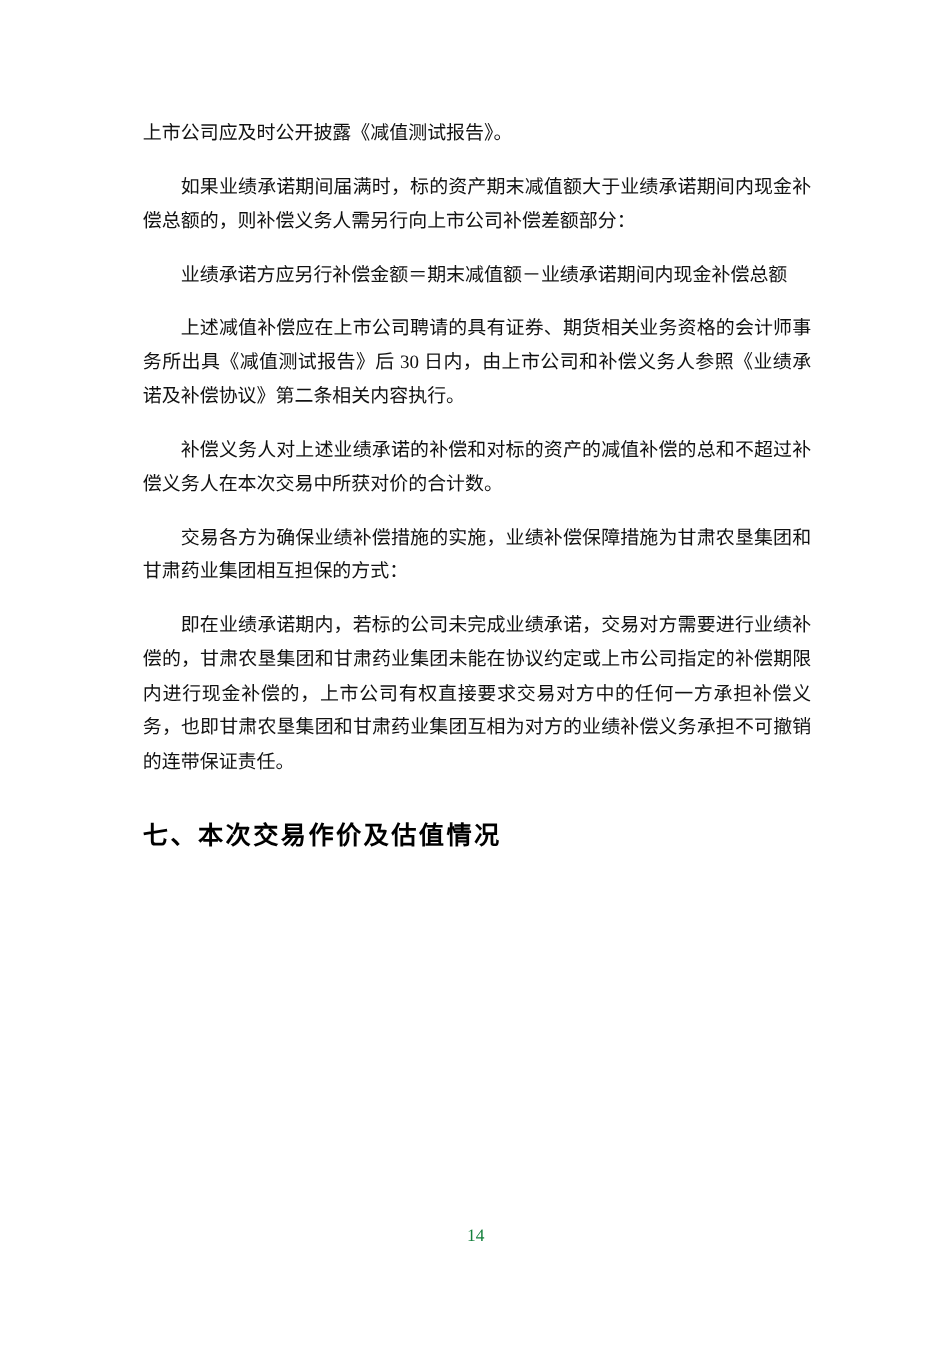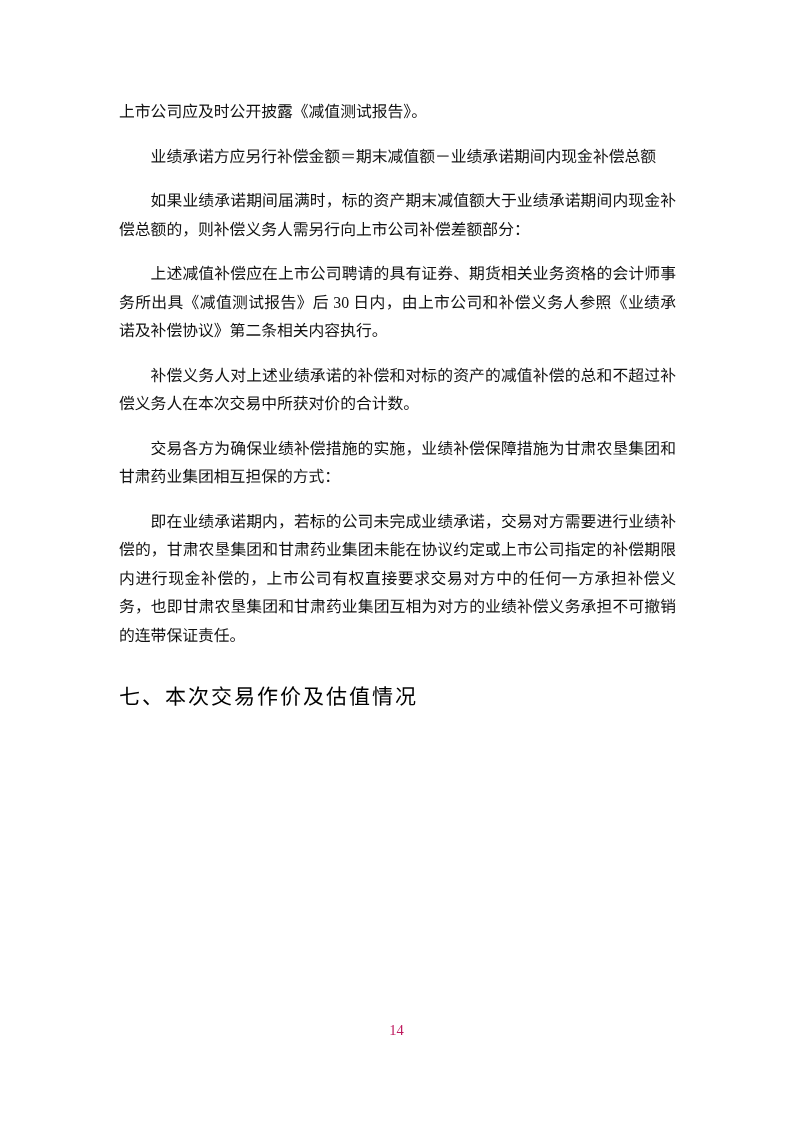--- a/index.html
+++ b/index.html
@@ -35,48 +35,48 @@
     margin: 24px 0 16px 0;
     font-family: "Liberation Sans", "DejaVu Sans", sans-serif;
     font-weight: bold;
     font-size: 19.5px;
     line-height: 30px;
     color: #000000;
   }
   .heading-main {
     margin: 31px 0 9px 0;
     font-family: "Liberation Sans", "DejaVu Sans", sans-serif;
-    font-weight: normal;
+    font-weight: bold;
     font-size: 21px;
     line-height: 32px;
     letter-spacing: 2px;
     color: #000000;
   }
   .page-number {
     position: absolute;
     left: 0;
     top: 1020px;
     width: 793px;
     text-align: center;
     font-size: 14.5px;
     line-height: 20px;
-    color: #be185d;
+    color: #15803d;
     font-family: "Liberation Serif", "DejaVu Serif", serif;
   }
 </style>
 </head>
 <body>
 
 <div class="page">
 
   <p class="body-text no-indent">上市公司应及时公开披露《减值测试报告》。</p>
 
+  <p class="body-text">如果业绩承诺期间届满时，标的资产期末减值额大于业绩承诺期间内现金补偿总额的，则补偿义务人需另行向上市公司补偿差额部分：</p>
+
   <p class="body-text">业绩承诺方应另行补偿金额＝期末减值额－业绩承诺期间内现金补偿总额</p>
-
-  <p class="body-text">如果业绩承诺期间届满时，标的资产期末减值额大于业绩承诺期间内现金补偿总额的，则补偿义务人需另行向上市公司补偿差额部分：</p>
 
 
 
   <p class="body-text">上述减值补偿应在上市公司聘请的具有证券、期货相关业务资格的会计师事务所出具《减值测试报告》后 30 日内，由上市公司和补偿义务人参照《业绩承诺及补偿协议》第二条相关内容执行。</p>
 
   <p class="body-text">补偿义务人对上述业绩承诺的补偿和对标的资产的减值补偿的总和不超过补偿义务人在本次交易中所获对价的合计数。</p>
 
 
   <p class="body-text">交易各方为确保业绩补偿措施的实施，业绩补偿保障措施为甘肃农垦集团和甘肃药业集团相互担保的方式：</p>
 

